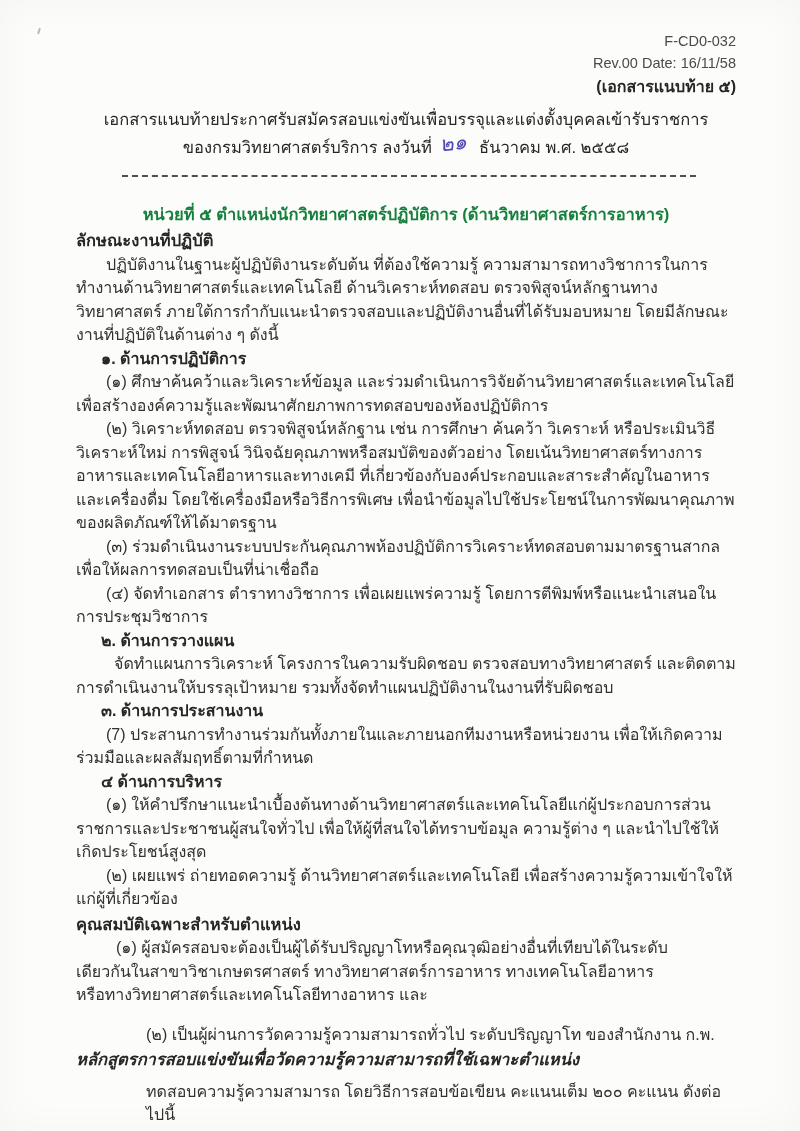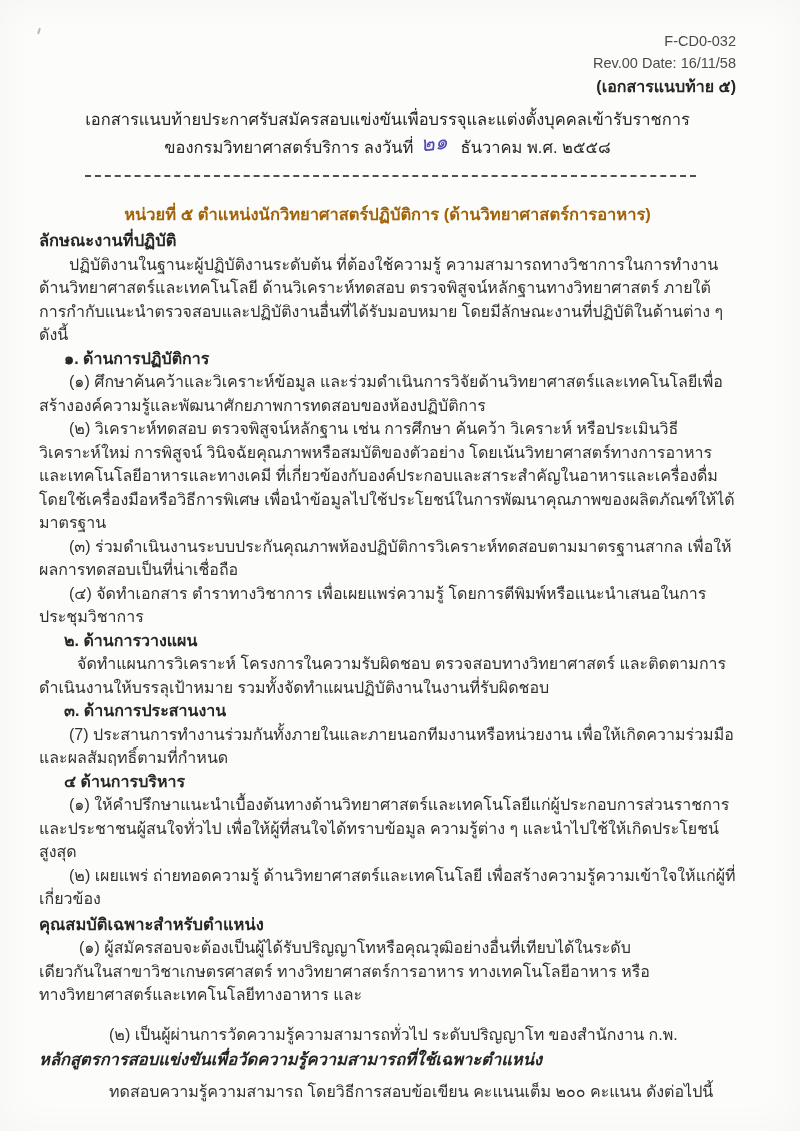--- a/index.html
+++ b/index.html
@@ -5,21 +5,21 @@
   * { margin: 0; padding: 0; box-sizing: border-box; }
   html, body { background: #e9e9e7; }
   body {
     width: 800px; height: 1131px;
     font-family: "Liberation Sans", "DejaVu Sans", sans-serif;
     color: #333130;
   }
   .page {
     width: 800px; height: 1131px;
     background: #fcfcfa;
-    padding: 30px 64px 20px 39px;
+    padding: 30px 64px 20px 76px;
     position: relative;
     overflow: hidden;
     box-shadow: inset 0 0 40px rgba(0,0,0,0.03);
   }
   .meta { text-align: right; font-size: 14.5px; line-height: 22px; color: #4a4a48; }
   .meta .attachment { font-weight: bold; font-size: 16px; color: #262624; margin-top: 2px; }
 
   .doc-title { text-align: center; font-weight: normal; font-size: 16.5px; line-height: 27px; color: #262624; margin-top: 8px; }
   .hand {
     display: inline-block;
@@ -29,21 +29,21 @@
     font-size: 21px;
     transform: rotate(-7deg) translateY(-3px);
     margin: 0 12px 0 8px;
   }
   .divider {
     margin: 14px 40px 0 46px;
     border-top: 2px dashed #4f4f4d;
     height: 0;
   }
 
-  .unit-title { text-align: center; font-weight: bold; font-size: 16.5px; color: #a16207; margin-top: 24px; }
+  .unit-title { text-align: center; font-weight: bold; font-size: 16.5px; color: #15803d; margin-top: 24px; }
 
   .body-text { font-size: 16px; line-height: 23.5px; }
   h2.sec { font-size: 16.5px; font-weight: bold; color: #262624; margin-top: 2px; }
   .intro { text-indent: 30px; }
   .sub-h { font-weight: bold; color: #262624; margin-left: 25px; }
   p.item { text-indent: 30px; }
   p.plain-indent { text-indent: 38px; }
   .qual-1 { text-indent: 40px; margin-right: 64px; }
   .qual-2 { text-indent: 70px; margin-top: 16px; }
   .exam-head { margin-top: 12px; font-style: italic; }

